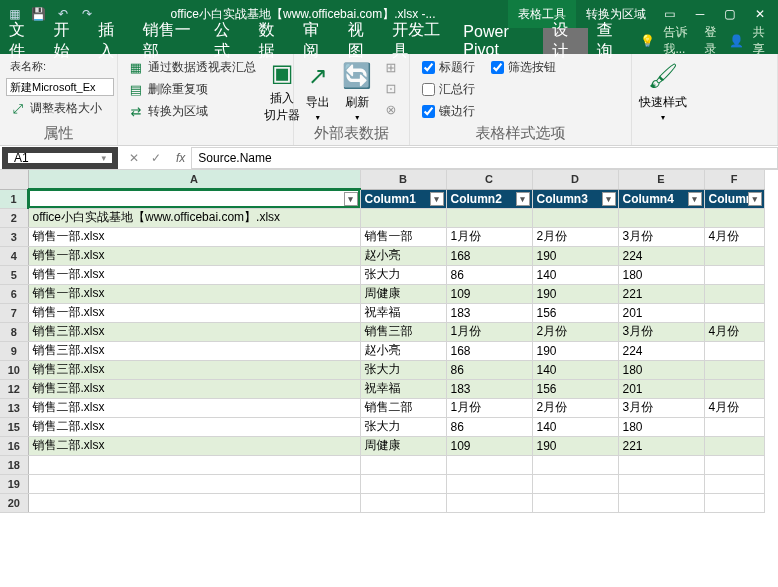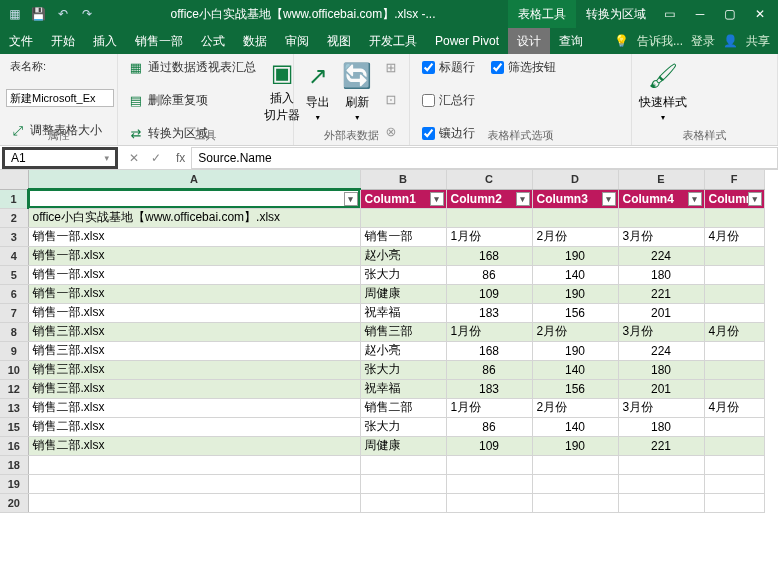--- a/index.html
+++ b/index.html
@@ -6,54 +6,54 @@
 body{background:#fff;width:778px;height:587px;overflow:hidden}
 .title-bar{height:28px;background:#0e6b3a;color:#fff;display:flex;align-items:center;padding:0 4px}
 .title-left{display:flex;gap:2px}
 .title-icon{display:flex;align-items:center;justify-content:center;width:22px;height:22px;font-size:12px;color:#cde}
 .title-center{flex:1;text-align:center;font-size:12px}
 .context-tab{display:flex;align-items:center;padding:0 10px;height:28px;color:#fff}
 .ct-active{background:#107c41}
 .title-right{display:flex;gap:2px;align-items:center}
 .win-btn{width:28px;height:22px;display:flex;align-items:center;justify-content:center;font-size:12px}
 .ribbon-tabs{height:26px;background:#0e6b3a;display:flex;align-items:stretch;color:#fff}
-.rtab{padding:0 9px;display:flex;align-items:center;font-size:12px;cursor:pointer}
+.rtab{padding:0 9px;display:flex;align-items:center;font-size:16px;cursor:pointer}
 .rtab.active{background:#737373}
 .rtab-right{margin-left:auto;display:flex;align-items:center;gap:8px;padding:0 8px;color:#c9e}
 .rtab-right span{color:#d4ecd4}
 .ribbon{height:92px;background:#f3f3f3;border-bottom:1px solid #d4d4d4;display:flex}
 .rgroup{border-right:1px solid #e1e1e1;padding:4px 6px 2px;display:flex;flex-direction:column;position:relative}
-.rgroup-label{text-align:center;font-size:11px;color:#666;position:absolute;bottom:2px;left:0;right:0}
+.rgroup-label{text-align:center;font-size:15px;color:#666;position:absolute;bottom:2px;left:0;right:0}
 .rgroup-body{flex:1;display:flex;gap:4px}
-.rcol{display:flex;flex-direction:column;gap:14px}
+.rcol{display:flex;flex-direction:column;gap:3px}
 .ritem{display:flex;align-items:center;gap:4px;padding:1px 4px;font-size:11px;color:#333;white-space:nowrap;cursor:pointer}
 .ricon{width:16px;height:16px;display:flex;align-items:center;justify-content:center;font-size:13px;color:#107c41}
 .rbigbtn{display:flex;flex-direction:column;align-items:center;justify-content:center;width:50px;height:66px;cursor:pointer;font-size:11px;gap:2px}
 .rbigicon{width:32px;height:32px;display:flex;align-items:center;justify-content:center;font-size:24px;color:#107c41}
 .chk-row{display:flex;align-items:center;gap:4px;padding:1px 6px;font-size:11px;color:#333;white-space:nowrap;cursor:pointer}
 .chk-row input{width:13px;height:13px}
 .fnbar{height:24px;background:#fff;border-bottom:1px solid #d4d4d4;display:flex;align-items:center}
-.namebox{width:116px;height:22px;border:3px solid #404040;margin:0 2px;padding:0 6px;display:flex;align-items:center;justify-content:space-between;font-size:12px}
+.namebox{width:116px;height:22px;border:6px solid #404040;margin:0 2px;padding:0 6px;display:flex;align-items:center;justify-content:space-between;font-size:12px}
 .fn-btns{display:flex;gap:2px;padding:0 4px;color:#888}
 .fn-btn{width:20px;text-align:center;cursor:pointer}
-.fx-label{color:#666;padding:0 6px}
+.fx-label{font-style:italic;color:#666;padding:0 6px}
 .fx-input{flex:1;border:1px solid #d4d4d4;height:22px;padding:0 6px;display:flex;align-items:center}
 .grid-area{height:417px;overflow:auto;position:relative;background:#fff}
 .corner{position:sticky;top:0;left:0;z-index:3;width:28px;height:19px;background:#e6e6e6;border-right:1px solid #bbb;border-bottom:1px solid #bbb}
 table{border-collapse:collapse;table-layout:fixed}
 .col-hdr{position:sticky;top:0;z-index:2;background:#e6e6e6;height:19px;text-align:center;font-size:11px;color:#333;border-right:1px solid #d4d4d4;border-bottom:1px solid #bbb}
 .col-hdr.sel{background:#d4ece0;border-bottom:2px solid #107c41}
 .row-hdr{position:sticky;left:0;z-index:2;background:#e6e6e6;width:28px;text-align:center;font-size:11px;color:#333;border-right:1px solid #bbb;border-bottom:1px solid #d4d4d4}
 .row-hdr.sel{background:#d4ece0;border-right:2px solid #107c41}
 td.cell{border-right:1px solid #d4d4d4;border-bottom:1px solid #d4d4d4;height:19px;padding:0 4px;font-size:12px;color:#000;white-space:nowrap;overflow:hidden}
-.table-hdr-row td.cell{background:#be185d;color:#fff;font-weight:bold;position:relative}
+.table-hdr-row td.cell{background:#0c4a6e;color:#fff;font-weight:bold;position:relative}
 .filter-btn{position:absolute;right:2px;top:2px;width:14px;height:14px;background:#fff;color:#555;font-size:9px;display:flex;align-items:center;justify-content:center;border:1px solid #999}
 .band-even td.cell{background:#e2efda}
 .band-odd td.cell{background:#fff}
-td.cell.num{text-align:center}
+td.cell.num{text-align:left}
 td.cell.active{outline:2px solid #107c41;outline-offset:-2px;background:#fff!important}
 </style>
 </head>
 <body>
 
 <div class="title-bar">
   <div class="title-left">
     <span class="title-icon">▦</span>
     <span class="title-icon">💾</span>
     <span class="title-icon">↶</span>
@@ -121,21 +121,20 @@
             <span class="ricon">⇄</span>
             <span>转换为区域</span>
           </div>
       </div>
       <div class="rbigbtn">
         <span class="rbigicon">▣</span>
         <span style="text-align:center;white-space:pre">插入
 切片器</span>
       </div>
     </div>
-    <div class="rgroup-label">工具</div>
   </div>
   <div class="rgroup" style="width:116px">
     <div class="rgroup-body">
       <div class="rbigbtn" style="width:40px">
           <span class="rbigicon">↗</span>
           <span>导出</span>
           <span style="font-size:8px">▾</span>
         </div>
       <div class="rbigbtn" style="width:40px">
           <span class="rbigicon">🔄</span>
@@ -182,21 +181,20 @@
     <div class="rgroup-label">表格样式选项</div>
   </div>
   <div class="rgroup" style="flex:1">
     <div class="rgroup-body">
       <div class="rbigbtn">
           <span class="rbigicon">🖌</span>
           <span>快速样式</span>
           <span style="font-size:8px">▾</span>
         </div>
     </div>
-    <div class="rgroup-label">表格样式</div>
   </div>
 </div>
 
 <div class="fnbar">
   <div class="namebox">
       <span>A1</span>
       <span style="font-size:9px;color:#888">▾</span>
     </div>
   <div class="fn-btns">
     <span class="fn-btn">✕</span>

